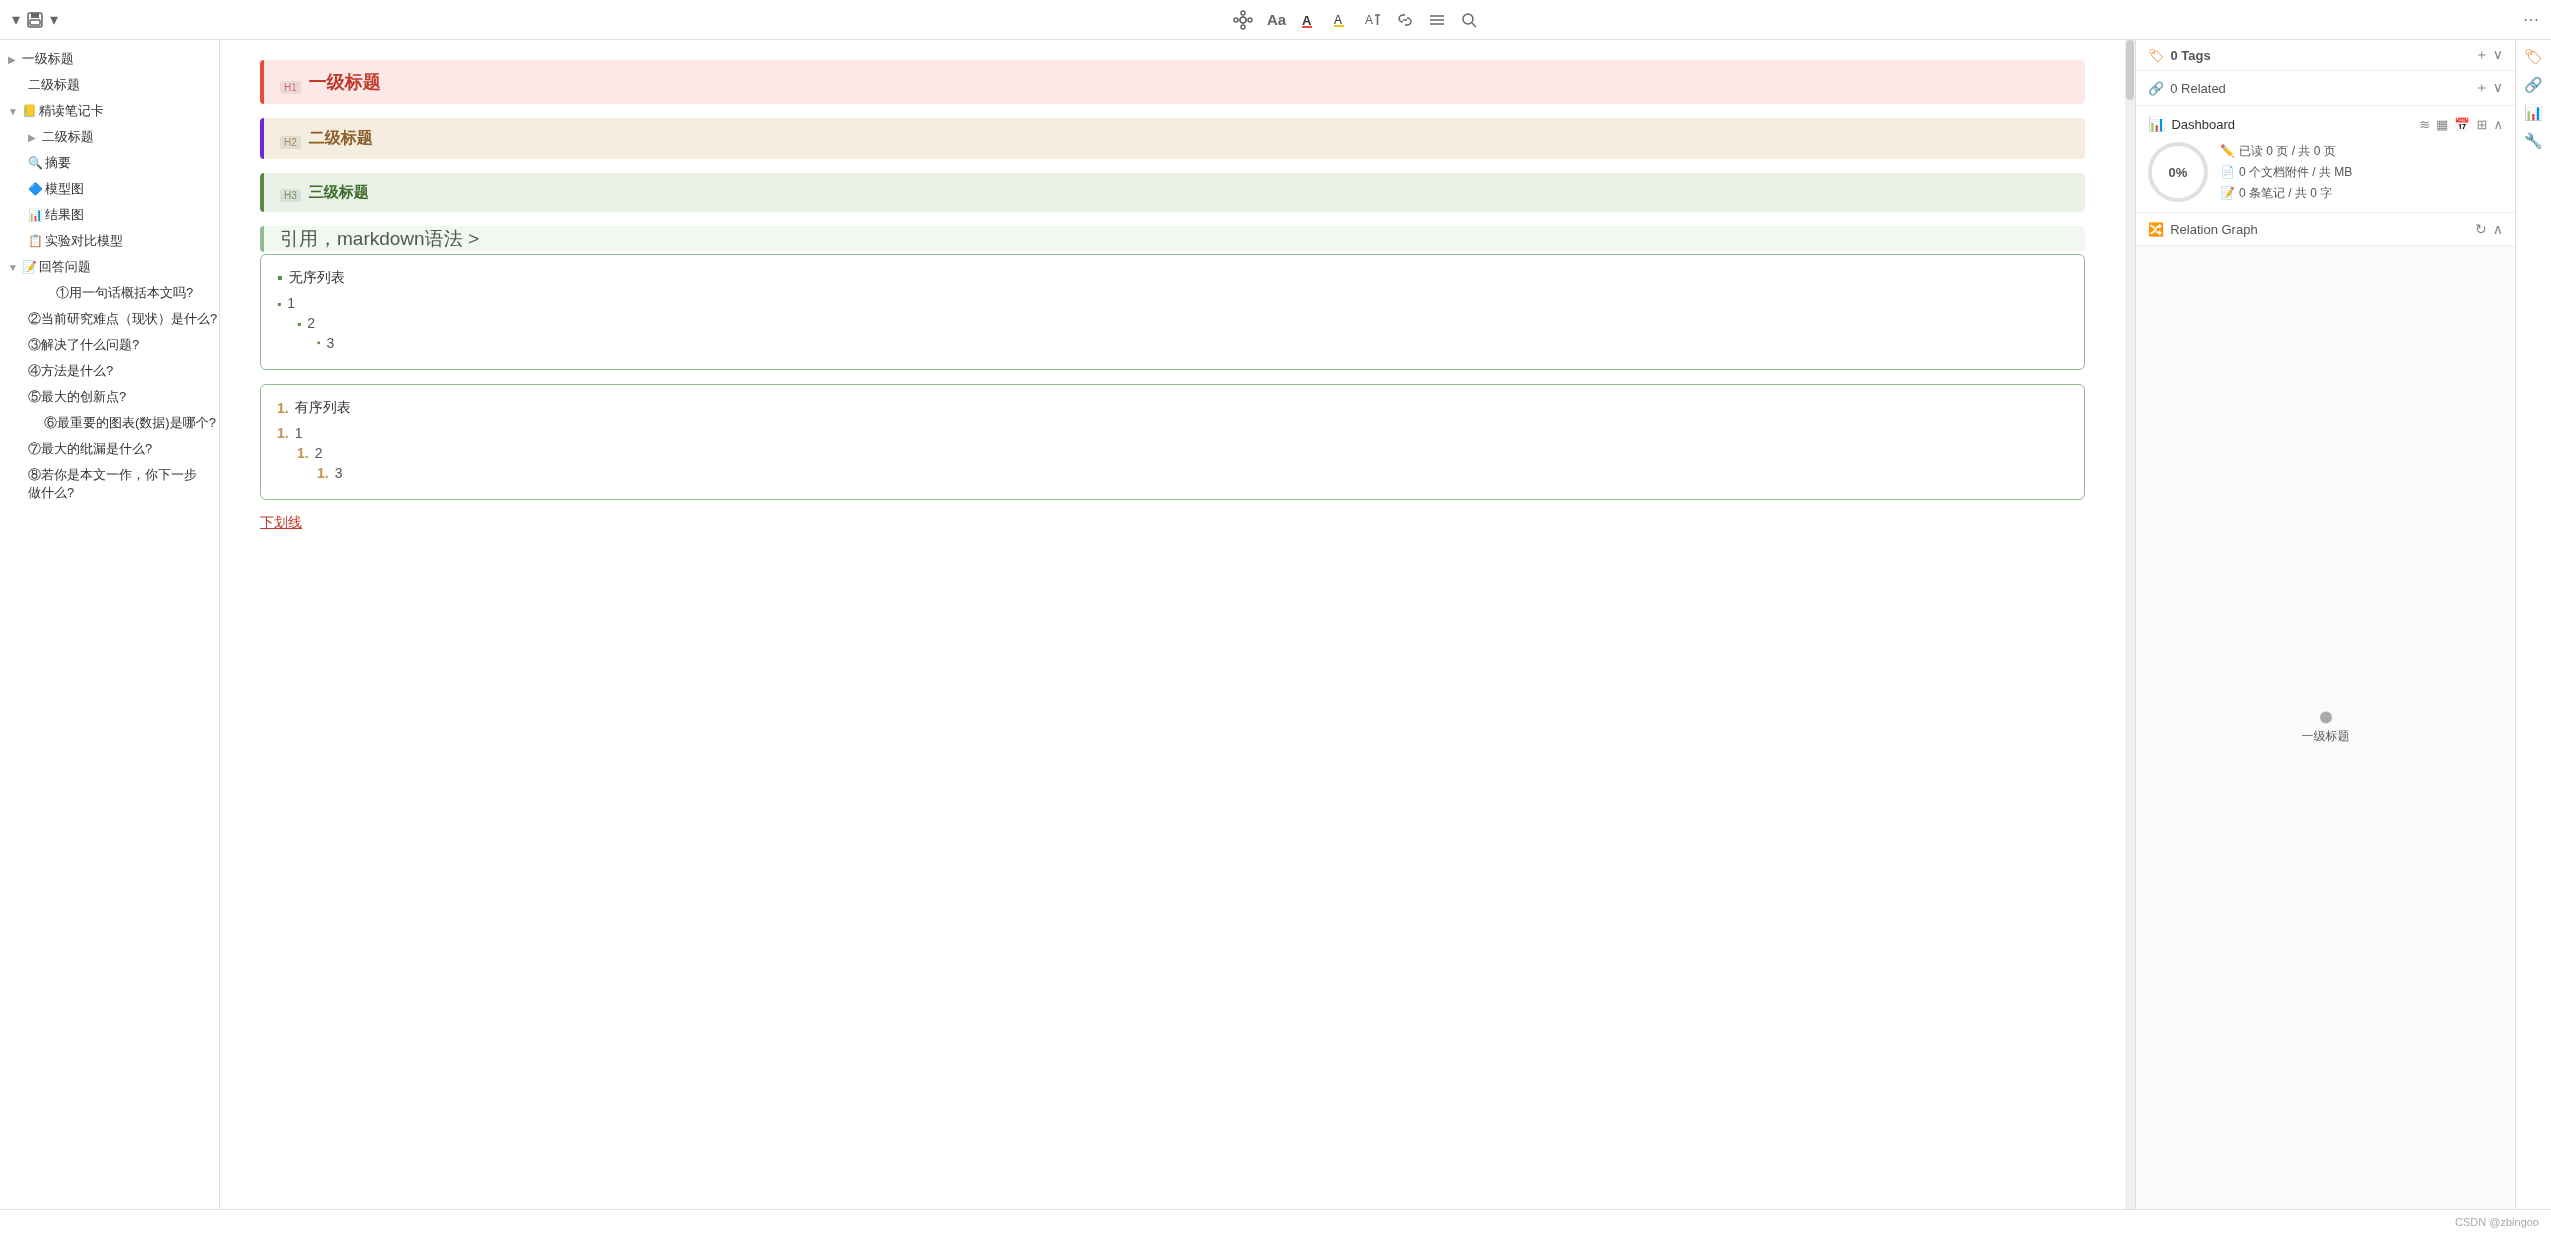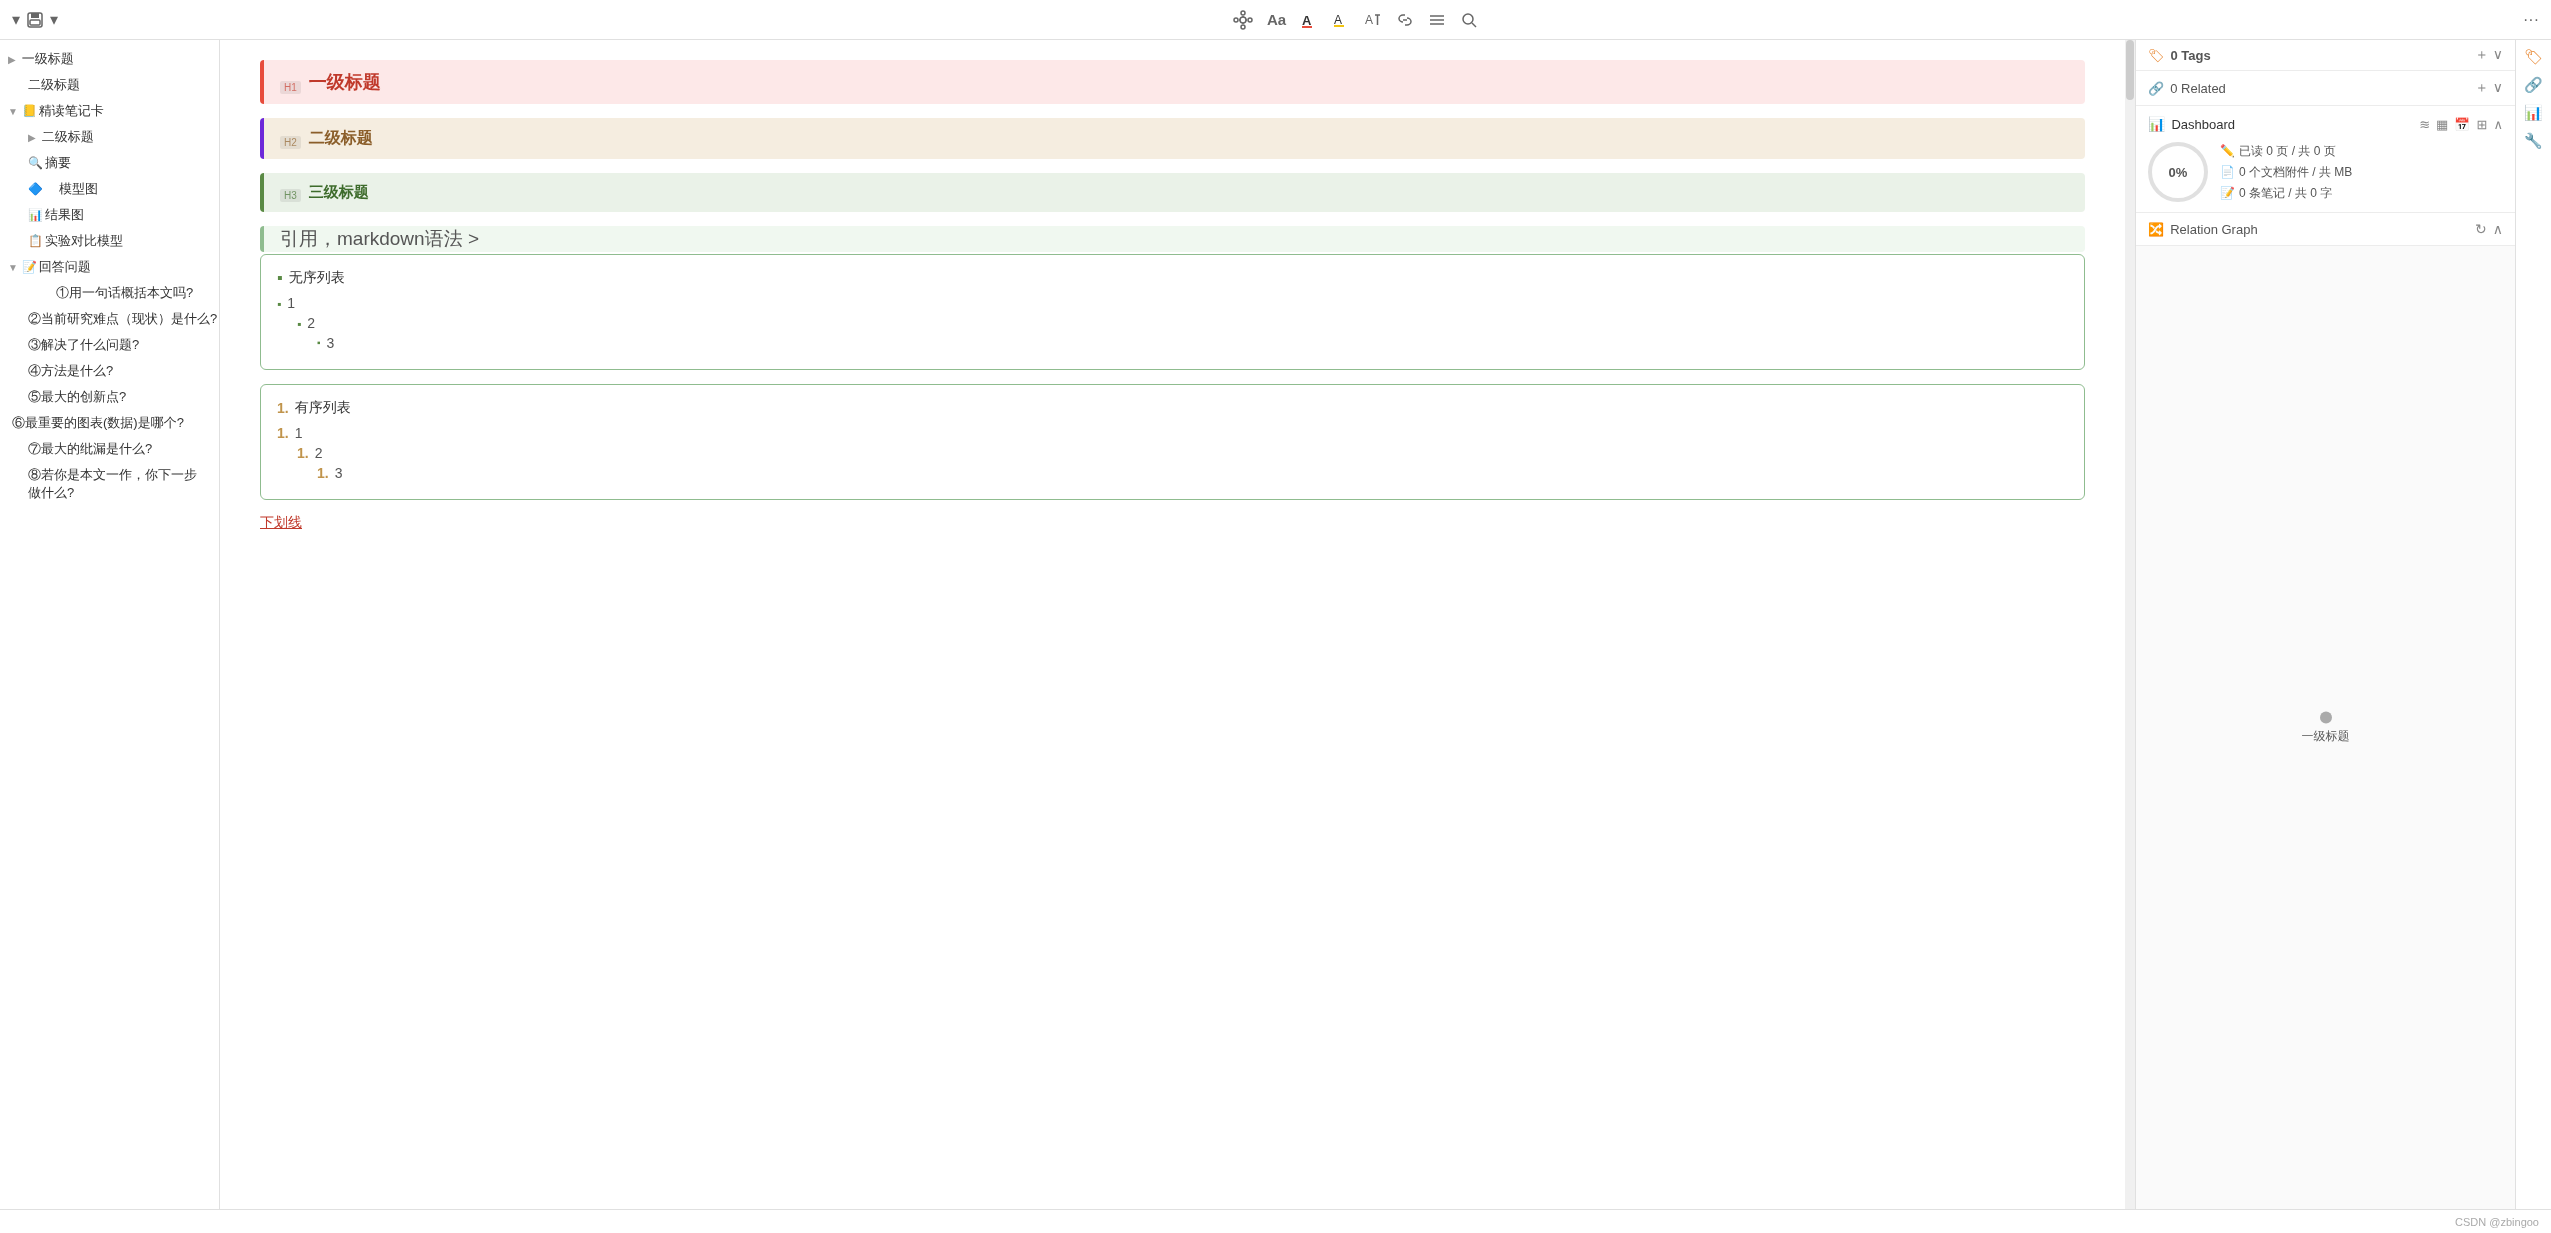--- a/index.html
+++ b/index.html
@@ -232,21 +232,21 @@
       <span style="margin-left:4px;">二级标题</span>
     </div>
 
     <div class="sidebar-item">
       <span style="padding-left:28px;font-size:12px;">🔍</span>
       <span style="margin-left:2px;">摘要</span>
     </div>
 
     <div class="sidebar-item">
       <span style="padding-left:28px;font-size:12px;">🔷</span>
-      <span style="margin-left:16px;">模型图</span>
+      <span style="margin-left:2px;">模型图</span>
     </div>
 
     <div class="sidebar-item">
       <span style="padding-left:28px;font-size:12px;">📊</span>
       <span style="margin-left:2px;">结果图</span>
     </div>
 
     <div class="sidebar-item">
       <span style="padding-left:28px;font-size:12px;">📋</span>
       <span style="margin-left:2px;">实验对比模型</span>
@@ -267,21 +267,21 @@
     <div class="sidebar-item">
       <span style="padding-left:28px;">③解决了什么问题?</span>
     </div>
     <div class="sidebar-item">
       <span style="padding-left:28px;">④方法是什么?</span>
     </div>
     <div class="sidebar-item">
       <span style="padding-left:28px;">⑤最大的创新点?</span>
     </div>
     <div class="sidebar-item">
-      <span style="padding-left:12px;">⑥最重要的图表(数据)是哪个?</span>
+      <span style="padding-left:44px;">⑥最重要的图表(数据)是哪个?</span>
     </div>
     <div class="sidebar-item">
       <span style="padding-left:28px;">⑦最大的纰漏是什么?</span>
     </div>
     <div class="sidebar-item" style="white-space:normal;line-height:1.4;">
       <span style="padding-left:28px;">⑧若你是本文一作，你下一步做什么?</span>
     </div>
   </div>
 
   <div class="editor-area">

